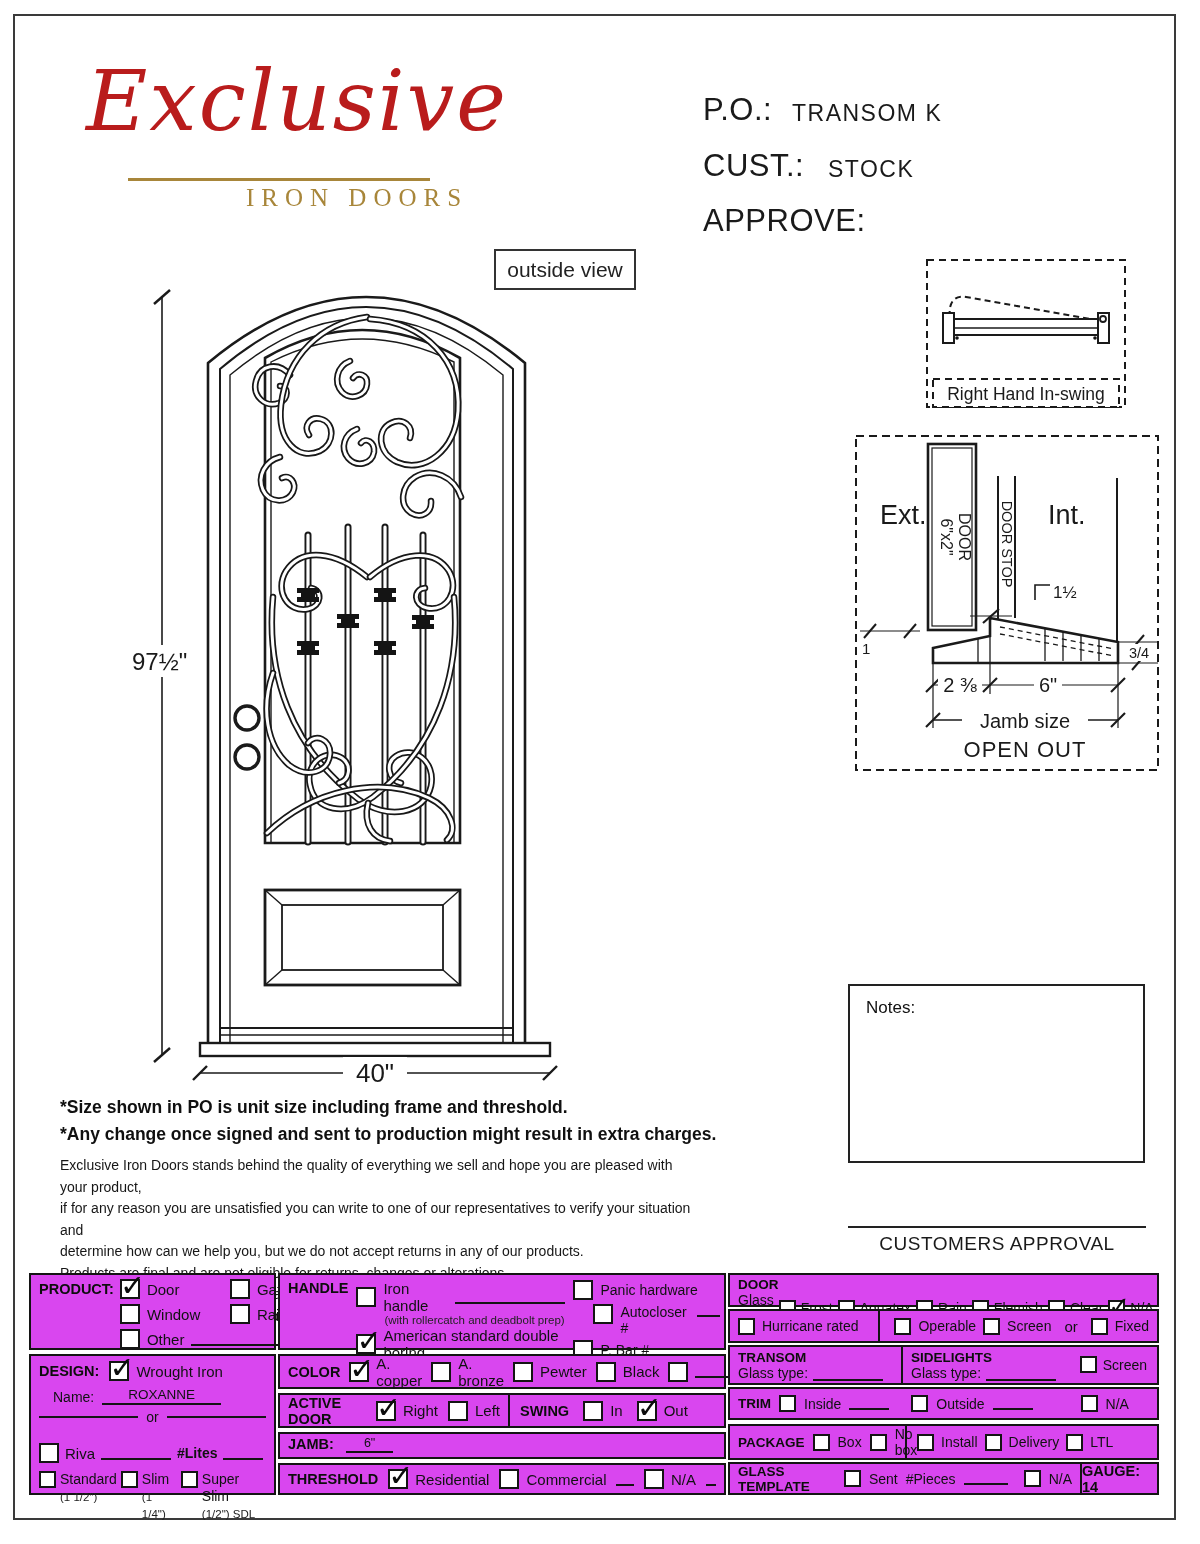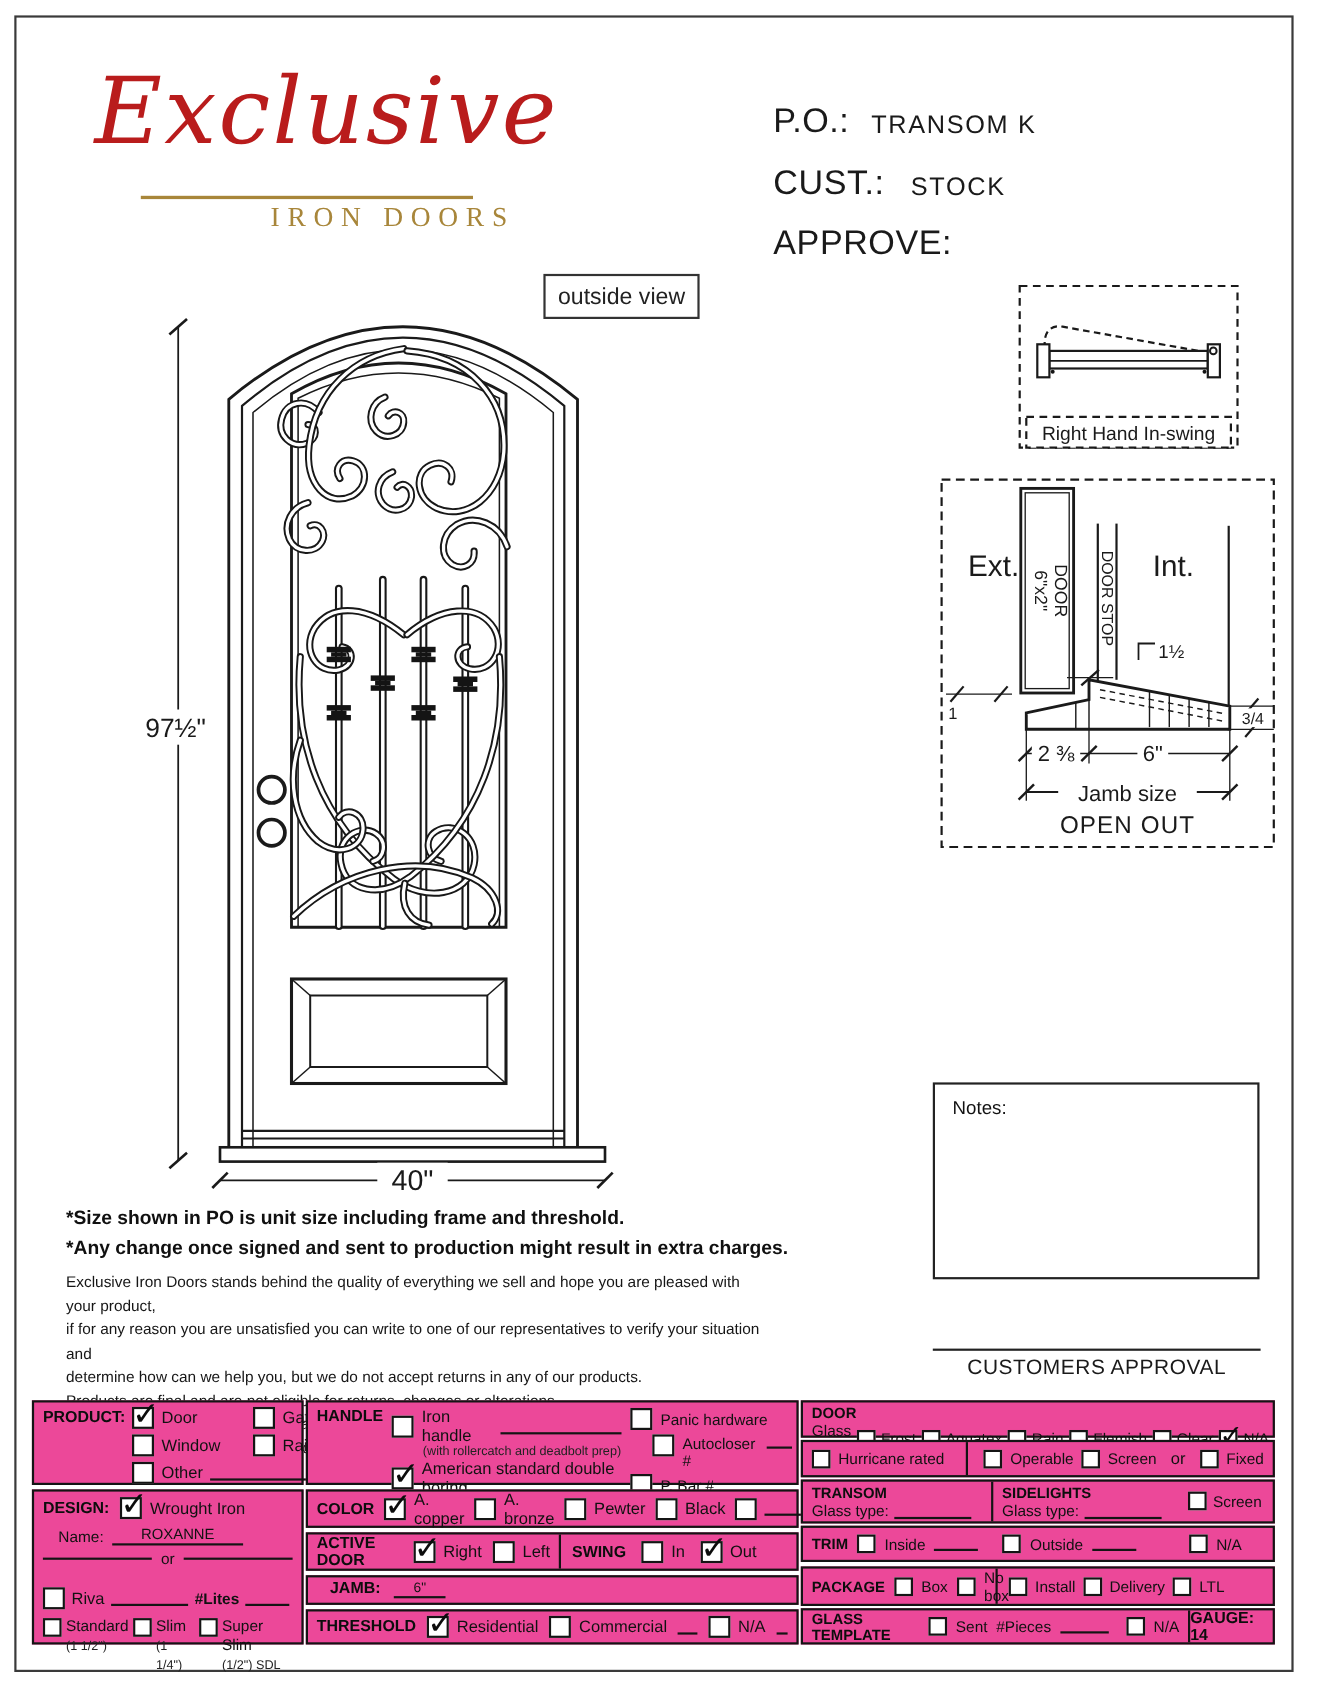--- a/index.html
+++ b/index.html
@@ -29,21 +29,21 @@
   
   #approval-line { left:848px; top:1226px; width:298px; border-top:2.5px solid #222; }
   #approval-label { left:848px; top:1233px; width:298px; text-align:center; font-size:19px; letter-spacing:0.5px; color:#1a1a1a; }
 
   
   .bold-note { left:60px; font-size:17.5px; font-weight:bold; color:#101010; }
   #disc-para { left:60px; top:1155px; width:640px; font-size:14px; line-height:21.5px; color:#161616; }
 
   
   #form { left:29px; top:1273px; width:1131px; height:222px; }
-  .cell { position:absolute; border:2px solid #141414; background:#ec4899; }
+  .cell { position:absolute; border:2px solid #141414; background:#d946ef; }
   .title { font-weight:bold; font-size:14.5px; color:#0d0d0d; }
   .title-sm { font-weight:bold; font-size:13.5px; color:#0d0d0d; }
   .lbl { font-size:15px; color:#111; }
   .lbl-sm { font-size:14px; color:#111; }
   .sub { font-size:11.5px; color:#222; }
   .opt { display:inline-flex; align-items:center; gap:7px; }
   .cb { width:20px; height:20px; border:2.5px solid #141414; background:#fff; display:inline-block; position:relative; flex:none; }
   .cb.sm { width:17px; height:17px; border-width:2px; }
   .cb.checked::after { content:"✓"; position:absolute; left:-2px; top:-13px; font-size:30px; font-weight:bold; color:#0c0c0c; font-family:"DejaVu Sans", sans-serif; }
   .cb.sm.checked::after { font-size:26px; top:-11px; }
@@ -432,21 +432,21 @@
             <span class="cb"></span>
             <span class="lbl">In</span>
           </label>
         <label class="opt">
             <span class="cb checked"></span>
             <span class="lbl">Out</span>
           </label>
       </div>
     </div>
 
-    <div class="cell" style="left:249px;top:159px;width:448px;height:27px;padding:2px 20px;display:flex;align-items:flex-start;gap:12px;">
+    <div class="cell" style="left:249px;top:159px;width:448px;height:27px;padding:2px 8px;display:flex;align-items:flex-start;gap:12px;">
       <span class="title">JAMB:</span>
       <span class="uval" style="font-size:12.5px;padding:0 18px 1px;">6"</span>
     </div>
 
     <div class="cell" style="left:249px;top:190px;width:448px;height:32px;padding:4px 8px;display:flex;align-items:center;gap:10px;">
       <span class="title">THRESHOLD</span>
       <label class="opt">
           <span class="cb checked"></span>
           <span class="lbl">Residential</span>
         </label>

